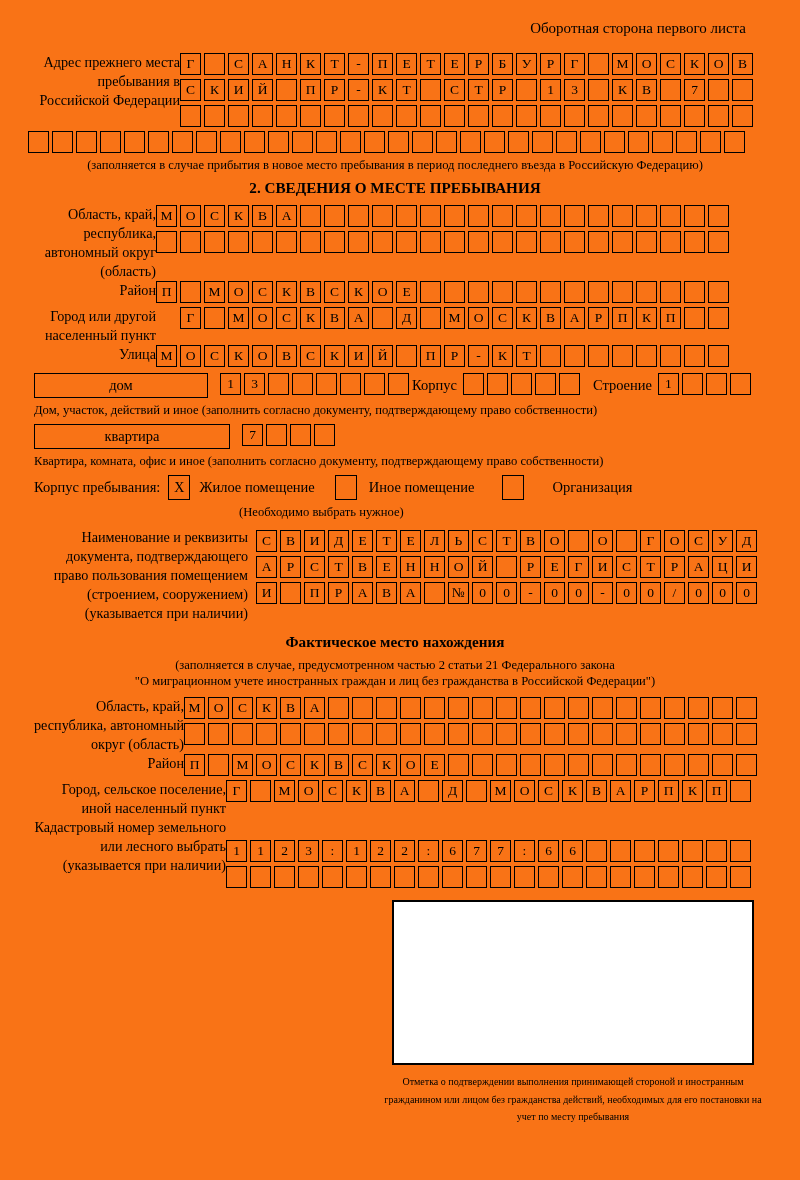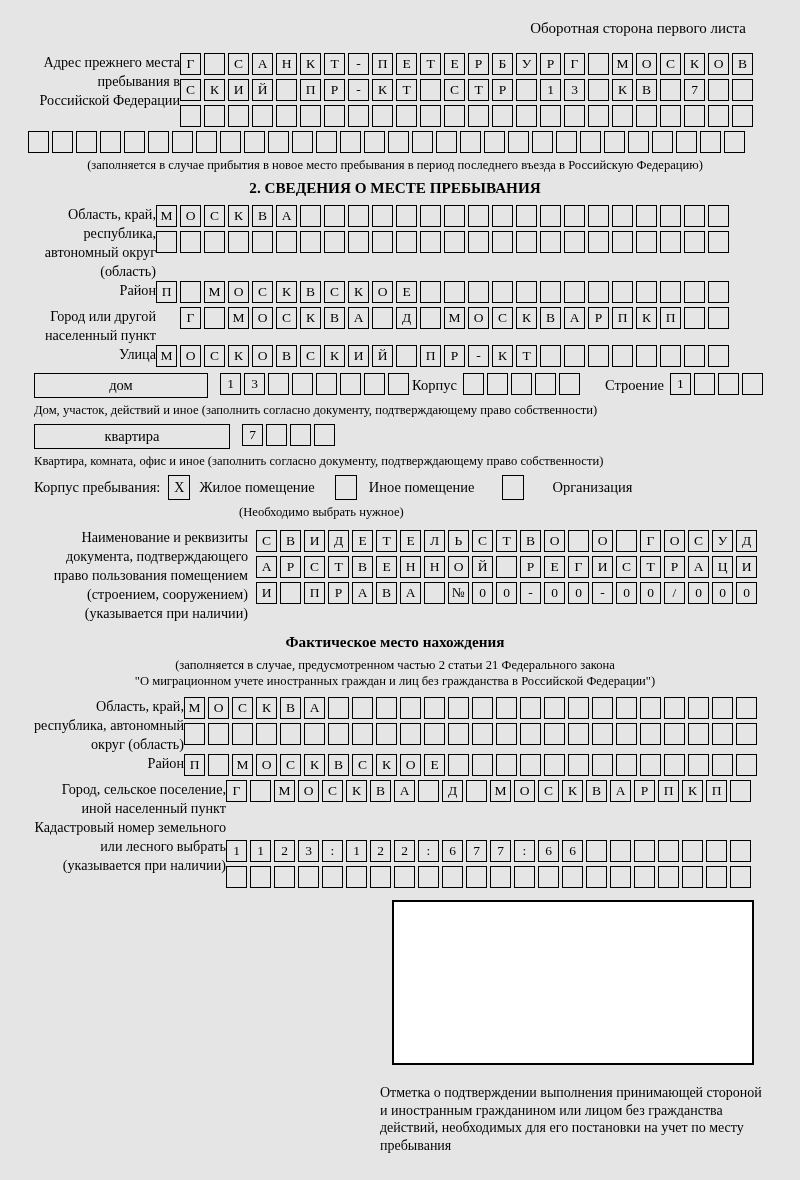--- a/index.html
+++ b/index.html
@@ -1,18 +1,18 @@
 <!DOCTYPE html>
 <html><head>
 <meta charset="utf-8">
 <style>
   html,body { margin:0; padding:0; background:#ffffff; }
   .page {
     width:800px; height:1180px; box-sizing:border-box;
-    background:#e5e5e5; color:#000;
+    background:#f97316; color:#000;
     font-family:"Liberation Serif","DejaVu Serif",serif;
     padding:20px 44px 8px 34px; overflow:hidden; position:relative;
   }
   .note-right { text-align:right; font-size:15px; margin-bottom:16px; padding-right:10px; }
   .frow { display:flex; align-items:flex-start; }
   .flabel { font-size:14.2px; line-height:19px; flex:none;text-align:right; }
   .cellcol { display:flex; flex-direction:column; }
   .cellrow { display:flex; margin-bottom:4px; }
   .cell {
     box-sizing:border-box; flex:none;
@@ -34,22 +34,22 @@
     display:flex; align-items:center; justify-content:center;
     font-size:14px; flex:none;
   }
   .inline-label { font-size:14.5px; line-height:25px; }
   .stamp-box {
     box-sizing:border-box; border:2px solid #000;
     width:362px; height:165px; margin-left:358px; margin-top:8px;
     background:#fff;
   }
   .stamp-caption {
-    margin-left:346px; width:386px; 
-    font-size:14px; line-height:17.5px; margin-top:19px;
+    margin-left:346px; width:386px; text-align:center;
+    font-size:10px; line-height:17.5px; margin-top:8px;
   }
   .mb4 { margin-bottom:4px; } .mb6 { margin-bottom:6px; } .mb8 { margin-bottom:8px; }
   .mt2 { margin-top:2px; }
 </style>
 </head>
 <body>
 
 <div class="page">
 
   <div class="note-right">Оборотная сторона первого листа</div>
@@ -333,21 +333,21 @@
         <div class="cell"></div>
       </div>
     <div class="inline-label" style="margin-left:0; margin-right:6px;">Корпус</div>
     <div class="cellrow" style="margin-bottom:0;">
         <div class="cell"></div>
         <div class="cell"></div>
         <div class="cell"></div>
         <div class="cell"></div>
         <div class="cell"></div>
       </div>
-    <div class="inline-label" style="margin-left:22px; margin-right:6px;">Строение</div>
+    <div class="inline-label" style="margin-left:10px; margin-right:6px;">Строение</div>
     <div class="cellrow" style="margin-bottom:0;">
         <div class="cell">1</div>
         <div class="cell"></div>
         <div class="cell"></div>
         <div class="cell"></div>
       </div>
   </div>
   <div class="caption mb6">Дом, участок, действий и иное (заполнить согласно документу, подтверждающему право собственности)</div>
 
   <div class="frow mb4">

